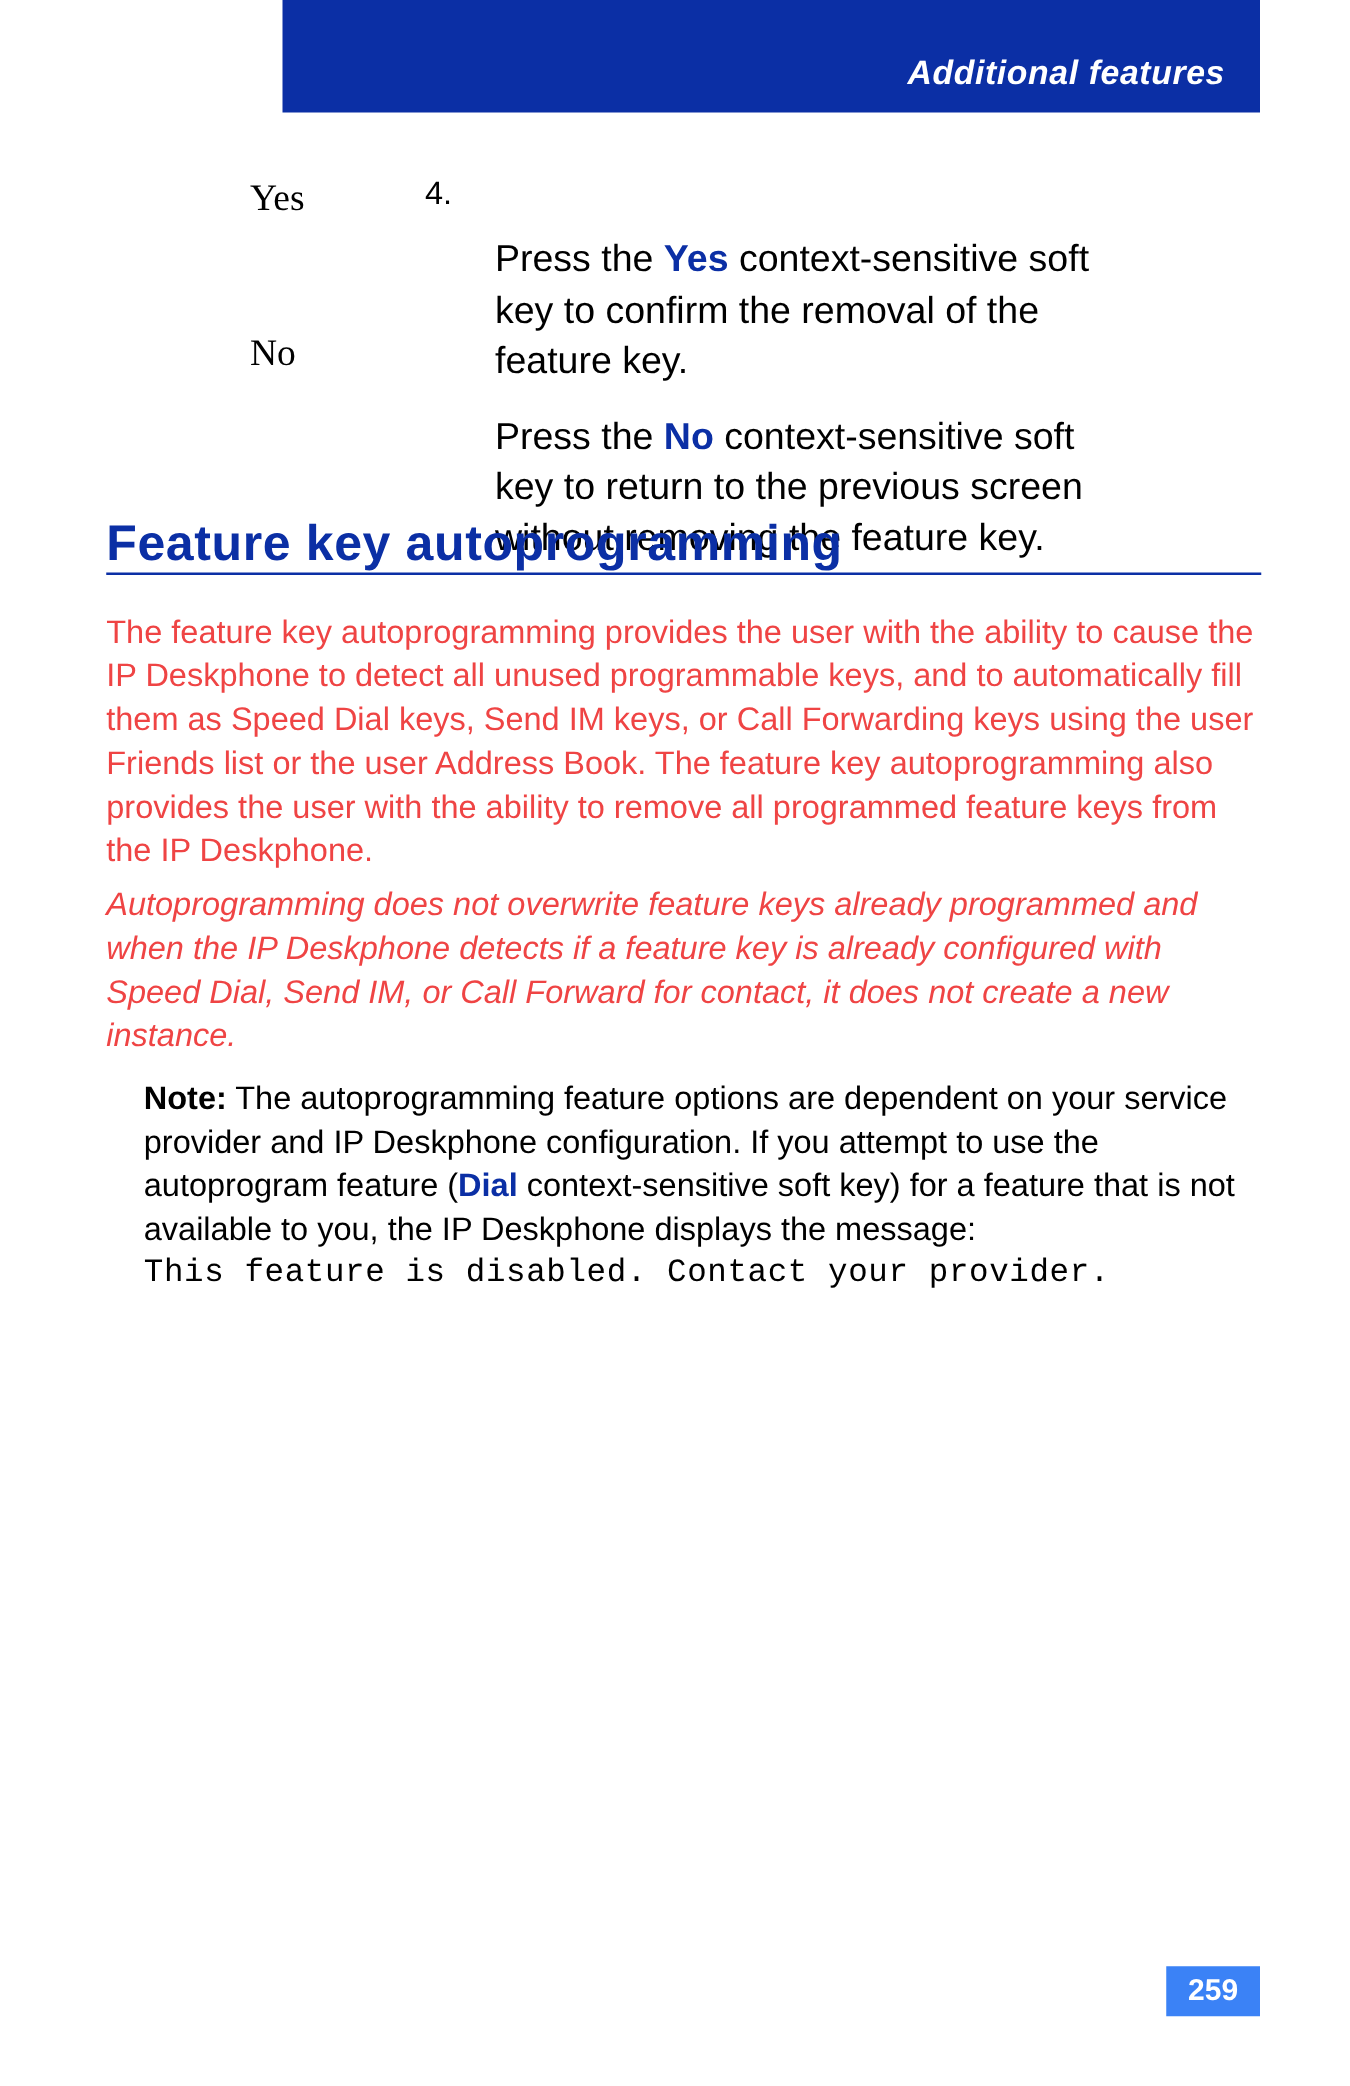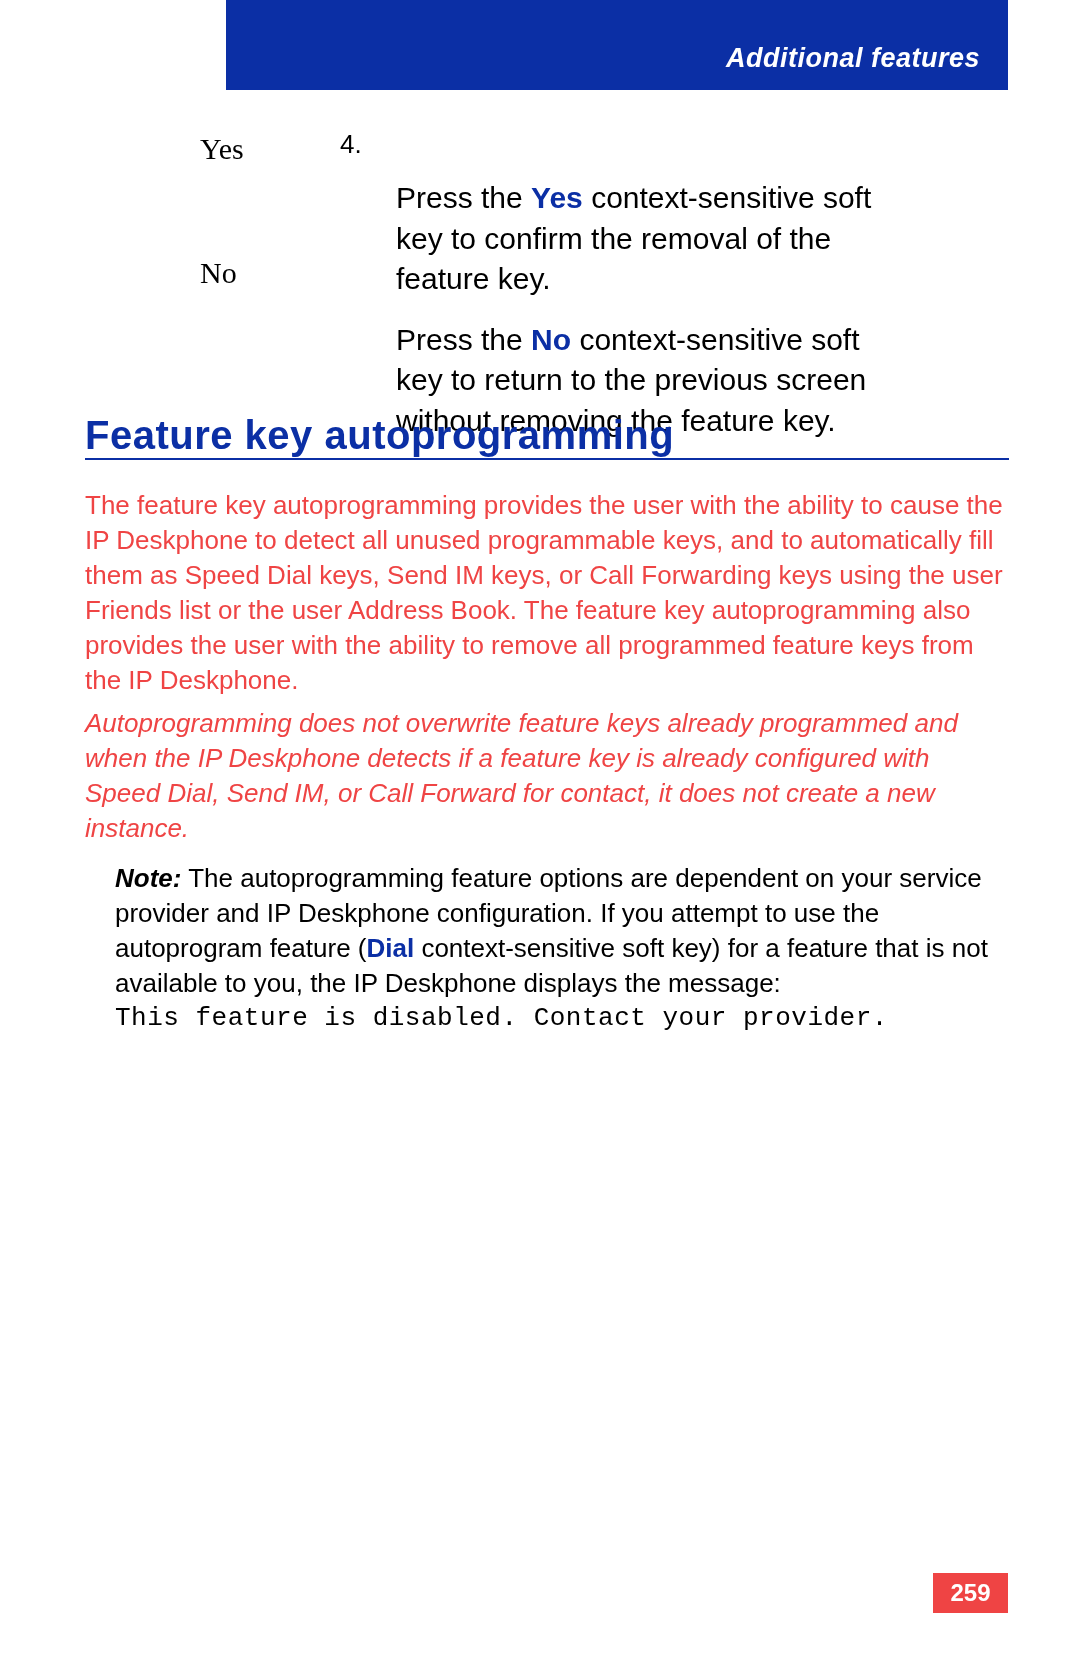--- a/index.html
+++ b/index.html
@@ -22,21 +22,21 @@
       color: #fff;
       font-style: italic;
       font-weight: bold;
       font-size: 27px;
       letter-spacing: .5px;
     }
 
     .step-row {
       position: absolute;
       left: 200px;
-      top: 129px;
+      top: 139px;
       width: 800px;
       display: flex;
     }
     .left-col {
       width: 140px;
       flex: 0 0 140px;
       padding-top: 3px;
     }
     .softkey {
       font-family: "Times New Roman", Times, serif;
@@ -83,34 +83,34 @@
 
     .note-block {
       position: absolute;
       left: 115px;
       top: 861px;
       width: 880px;
       font-size: 26px;
       color: #000;
       line-height: 1.35;
     }
-    .note-label { font-style: italic; font-weight: bold; margin-top: 48px; }
+    .note-label { font-weight: bold; margin-top: 48px; }
     .mono {
       font-family: "Courier New", Courier, monospace;
       font-size: 26px;
       letter-spacing: .5px;
     }
 
     .page-number {
       position: absolute;
       right: 72px;
       bottom: 56px;
       width: 75px;
       height: 40px;
-      background: #ef4444;
+      background: #3b82f6;
       color: #fff;
       font-weight: bold;
       font-size: 24px;
       display: flex;
       align-items: center;
       justify-content: center;
     }
   </style>
 </head>
 <body>

